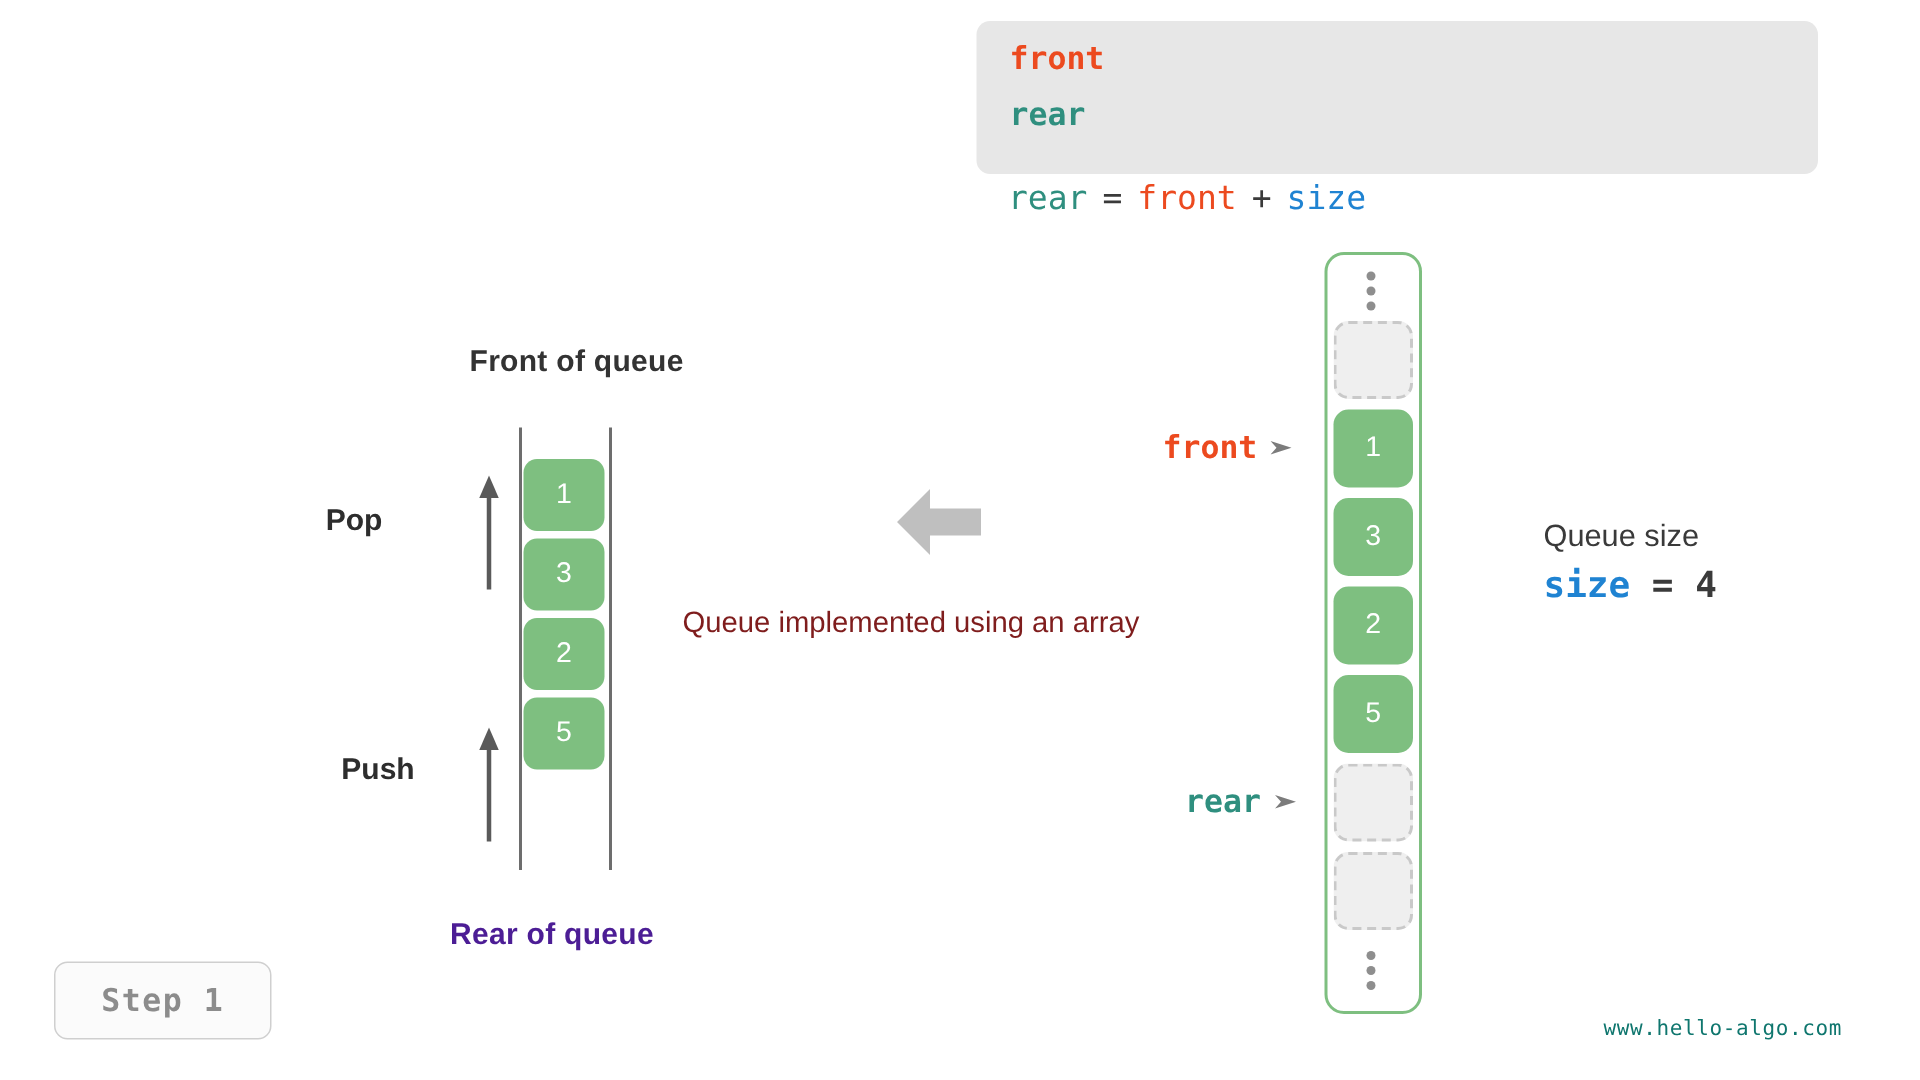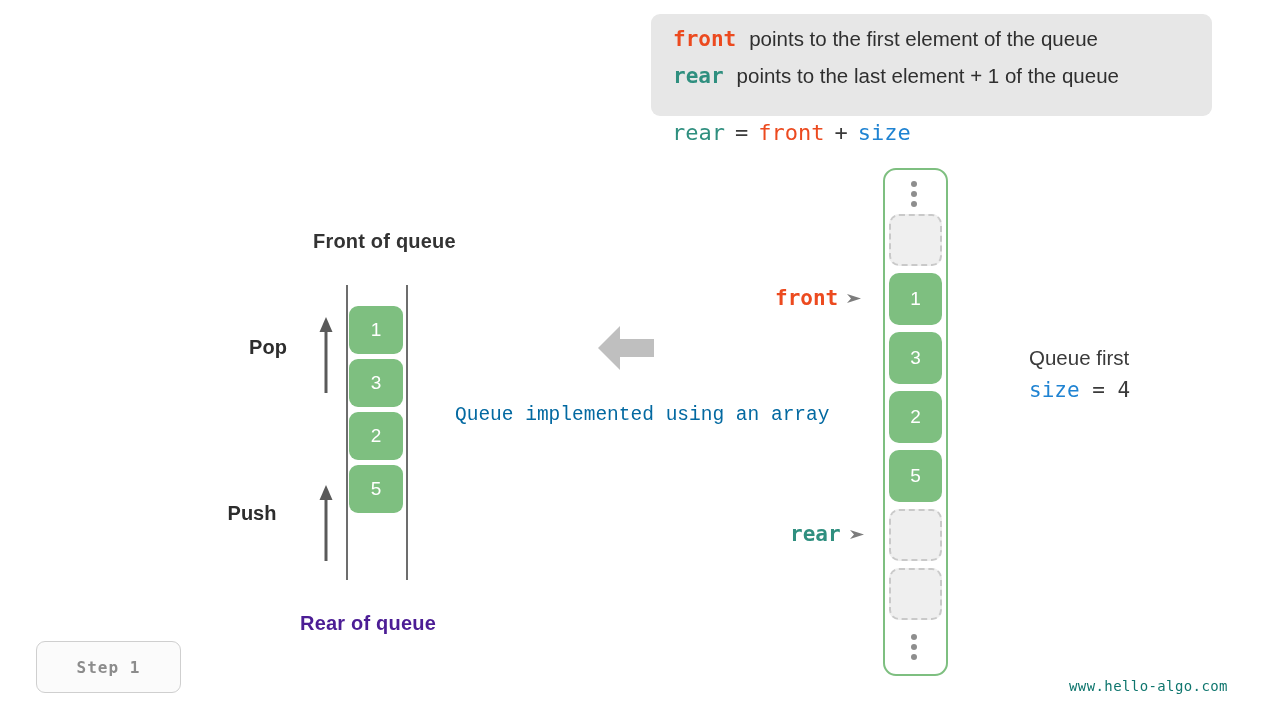--- a/index.html
+++ b/index.html
@@ -117,21 +117,21 @@
     font-size: 20px;
     font-weight: bold;
     display: block;
     line-height: 26px;
   }
   .op-label .op-sub {
     font-size: 19px;
     display: block;
     line-height: 28px;
   }
-  #pop-label  { left: 188px; top: 334px; }
+  #pop-label  { left: 156px; top: 334px; }
   #push-label { left: 172px; top: 500px; text-align: center; }
 
   .up-arrow {
     position: absolute;
     width: 18px;
     height: 80px;
   }
   #pop-arrow  { left: 317px; top: 315px; }
   #push-arrow { left: 317px; top: 483px; }
 
@@ -141,23 +141,22 @@
     left: 596px;
     top: 322px;
     width: 60px;
     height: 52px;
   }
   #middle-caption {
     position: absolute;
     left: 455px;
     top: 404px;
     font-size: 19.5px;
-    color: #0369a1;
-    white-space: nowrap;
-    font-family: Liberation Mono, monospace;
+    color: #7f1d1d;
+    white-space: nowrap;
   }
 
   
   #array-frame {
     position: absolute;
     left: 883px;
     top: 168px;
     width: 65px;
     height: 508px;
     border: 2px solid #7ebf80;
@@ -224,22 +223,22 @@
     white-space: nowrap;
   }
   #size-block .size-title {
     font-size: 20.5px;
     color: #3a3a3a;
     display: block;
     line-height: 30px;
   }
   #size-block .size-expr {
     font-family: "DejaVu Sans Mono", monospace;
-    font-weight: normal;
-    font-size: 21px;
+    font-weight: bold;
+    font-size: 24px;
     display: block;
     line-height: 34px;
     color: #3a3a3a;
   }
   #size-block .size-expr .kw { color: #1f83d2; }
 
   
   #step-badge {
     position: absolute;
     left: 36px;
@@ -247,21 +246,21 @@
     width: 145px;
     height: 52px;
     border: 1.5px solid #cfcfcf;
     border-radius: 9px;
     background: #fbfbfb;
     display: flex;
     align-items: center;
     justify-content: center;
     font-family: "DejaVu Sans Mono", monospace;
     font-weight: bold;
-    font-size: 16px;
+    font-size: 21px;
     color: #8c8c8c;
     letter-spacing: 1px;
     box-sizing: border-box;
   }
 
   
   #watermark {
     position: absolute;
     left: 1069px;
     top: 678px;
@@ -270,25 +269,23 @@
     color: #0f766e;
     letter-spacing: .4px;
   }
 </style>
 </head>
 <body>
 
 <div id="legend-box">
   <div class="legend-line">
     <span class="legend-key front">front</span>
-    <span class="legend-text">points to the first element of the queue</span>
   </div>
   <div class="legend-line">
     <span class="legend-key rear">rear</span>
-    <span class="legend-text">points to the last element + 1 of the queue</span>
   </div>
 </div>
 
 <div id="formula">
   <span class="t-rear">rear</span><span class="t-op" style="margin:0 10px;">=</span><span class="t-front">front</span><span class="t-op" style="margin:0 10px;">+</span><span class="t-size">size</span>
 </div>
 
 <div id="left-title">Front of queue</div>
 
 <div class="rail" id="rail-left"></div>
@@ -354,19 +351,19 @@
 </div>
 
 <div class="ptr" id="ptr-rear">
   <span>rear</span>
   <svg class="ptr-arrow" width="16" height="13" viewBox="0 0 16 13">
     <polygon points="0,2 14,6.5 0,11 4,6.5" fill="#7c7c7c"></polygon>
   </svg>
 </div>
 
 <div id="size-block">
-  <span class="size-title">Queue first</span>
+  <span class="size-title">Queue size</span>
   <span class="size-expr"><span class="kw">size</span><span> = 4</span></span>
 </div>
 
 <div id="step-badge">Step 1</div>
 
 <div id="watermark">www.hello-algo.com</div>
 
 </body></html>

